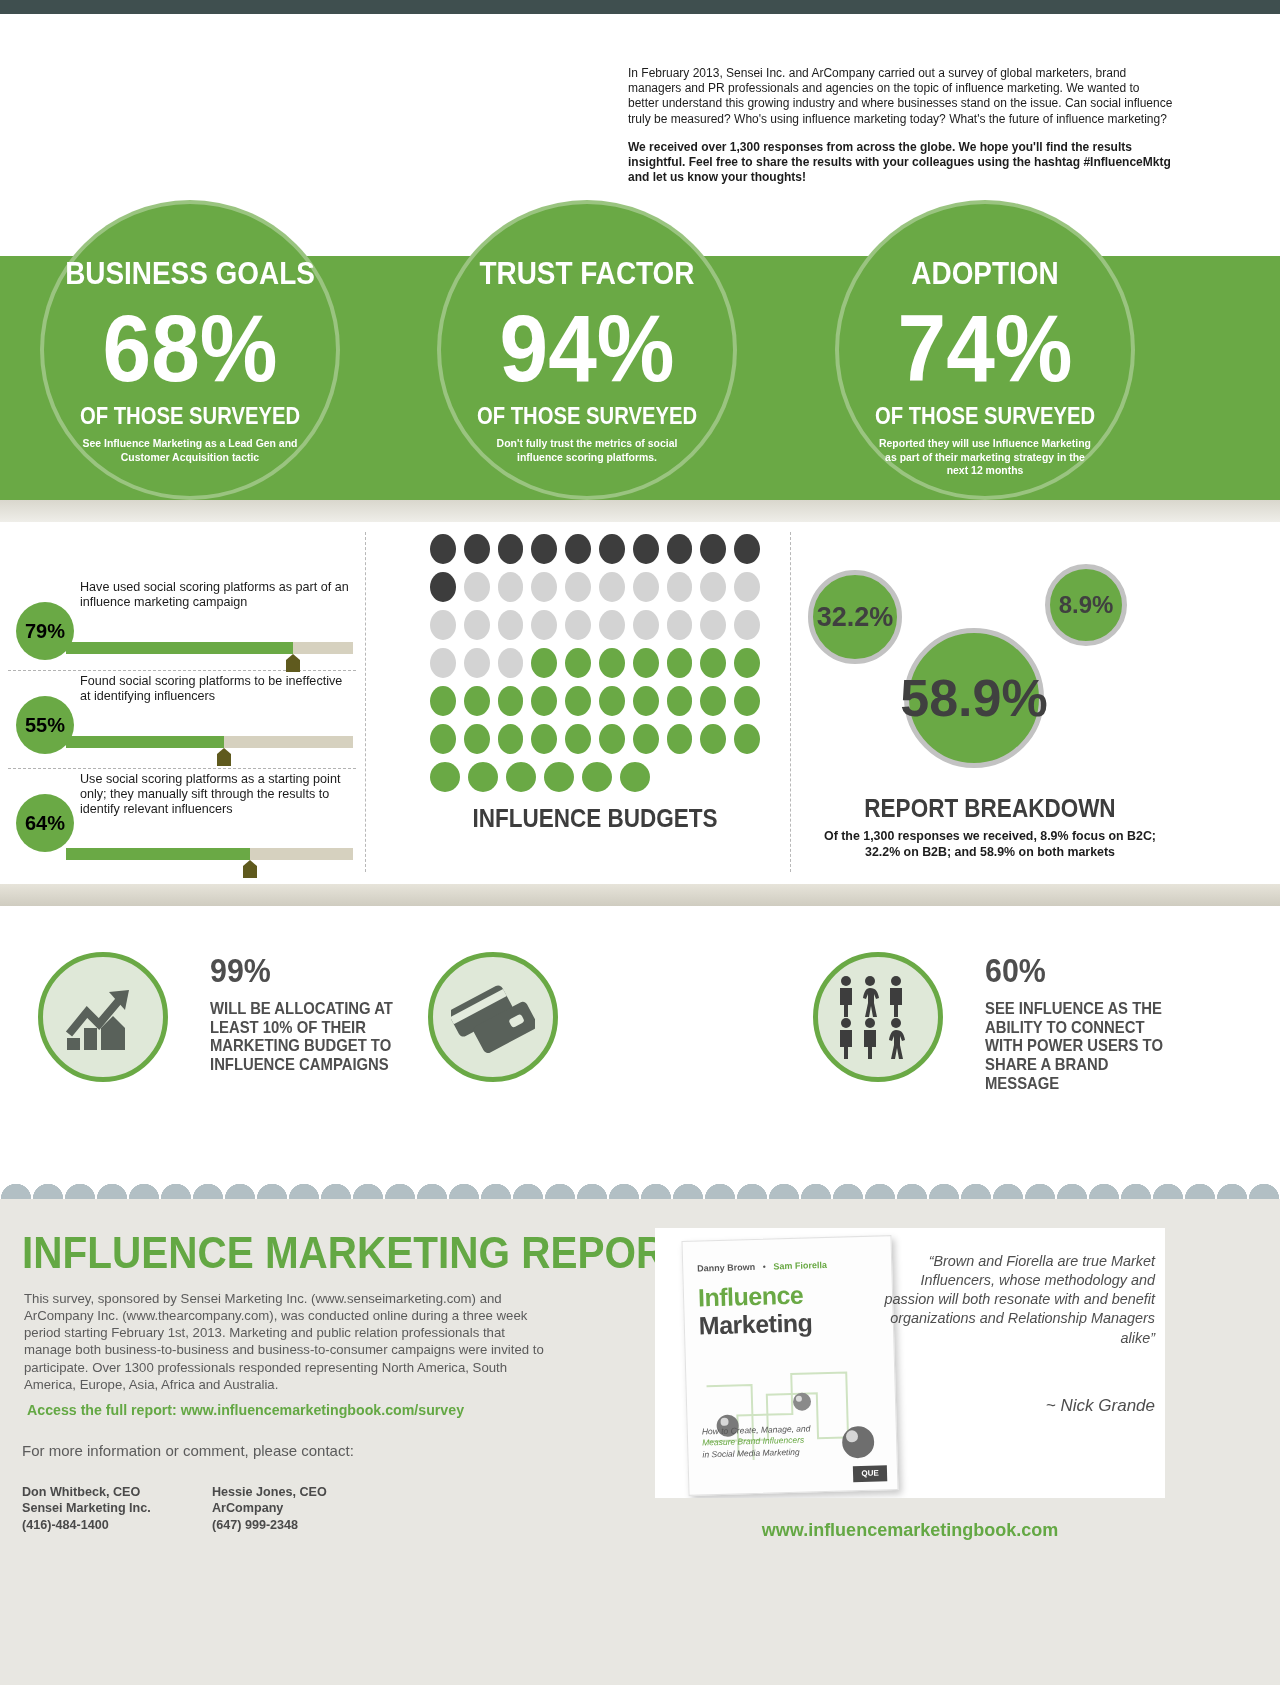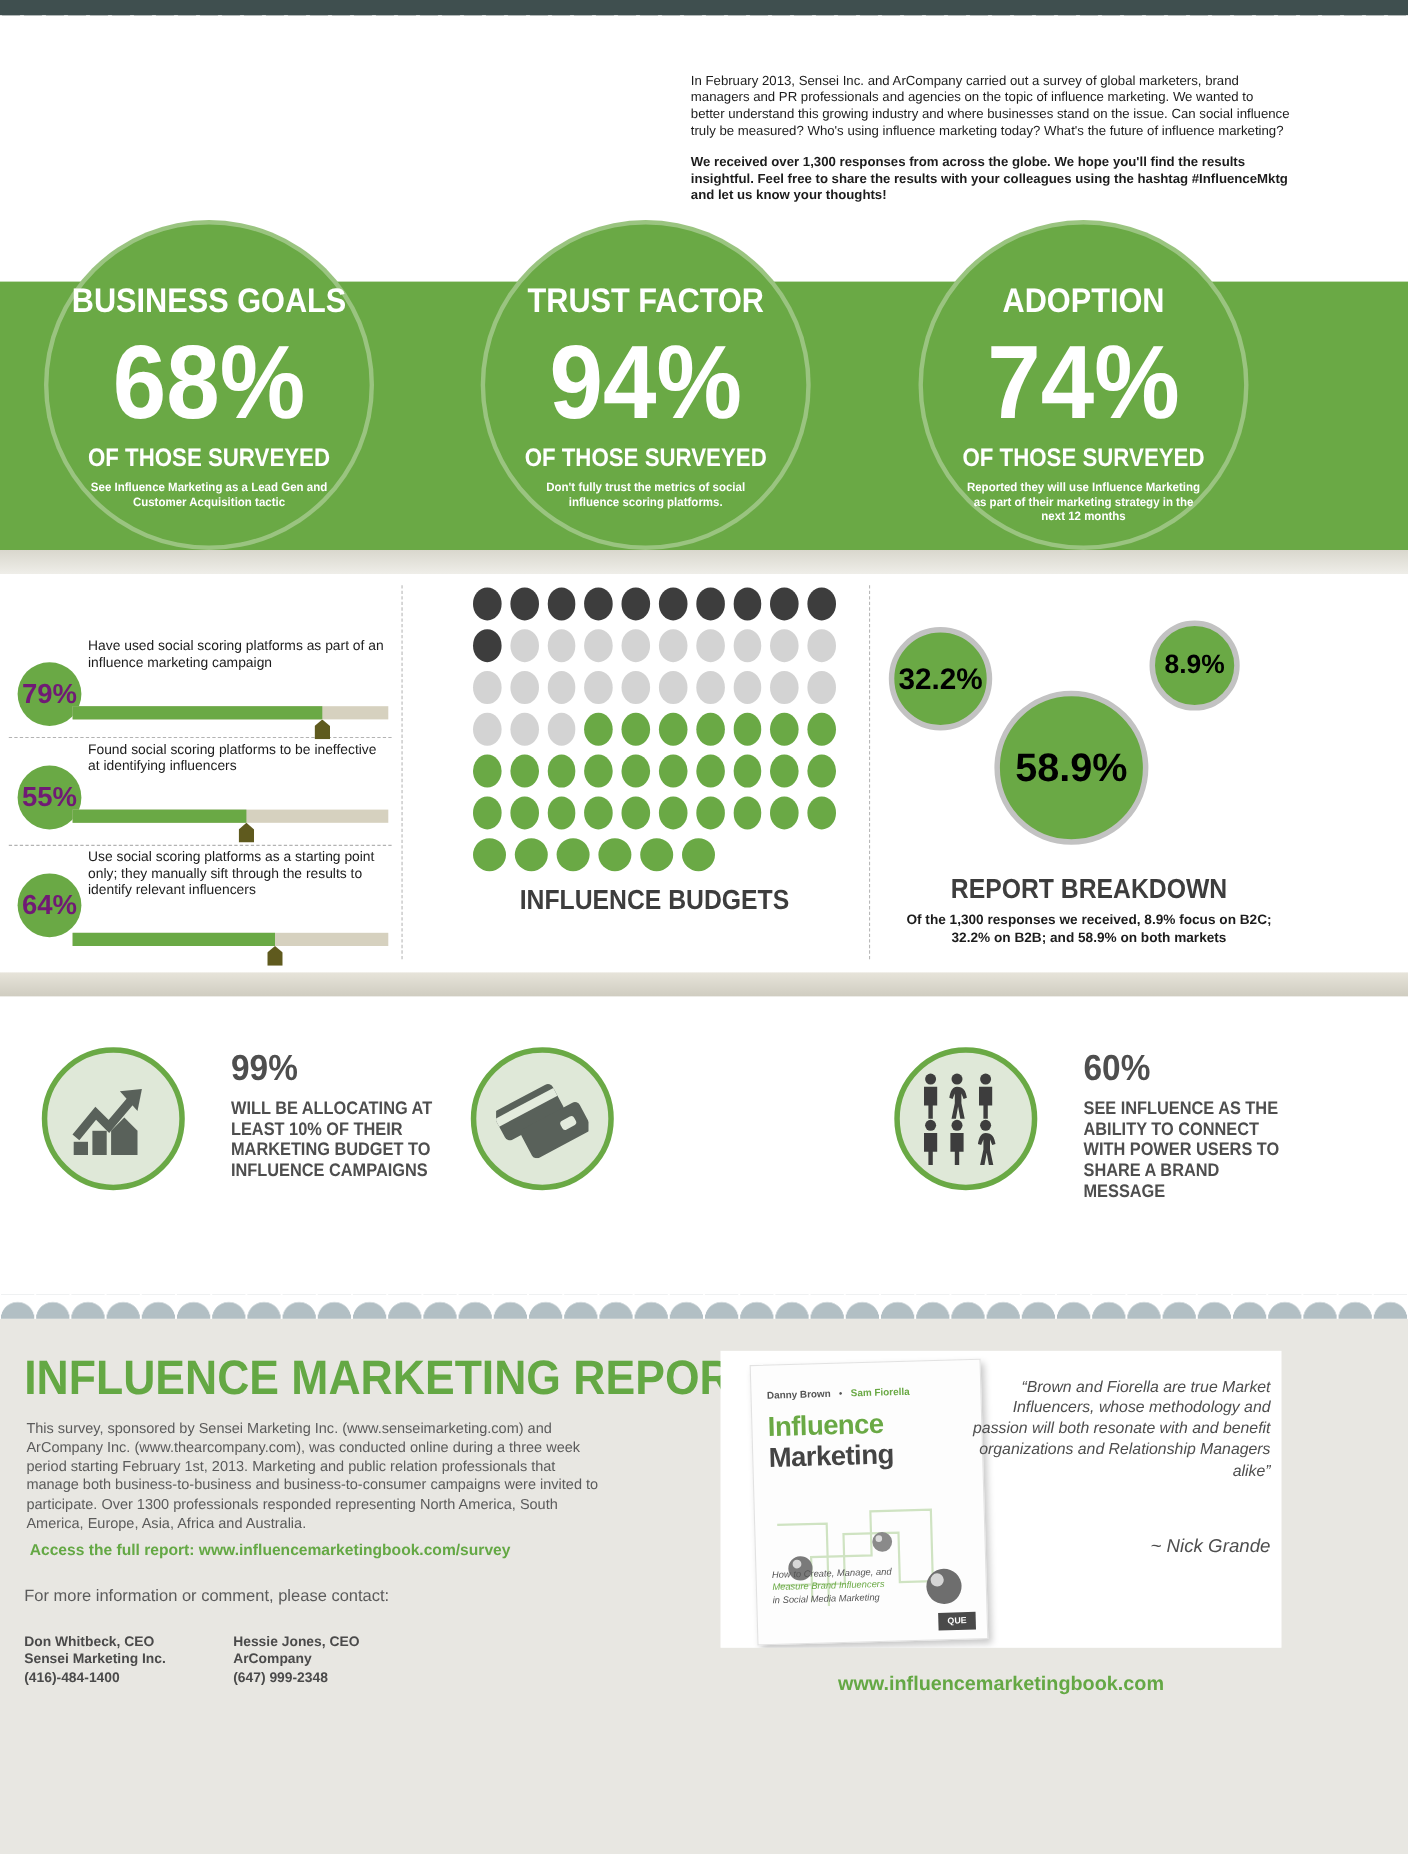--- a/index.html
+++ b/index.html
@@ -61,23 +61,23 @@
   .mid { position:absolute; top:522px; left:0; width:1280px; height:362px; background:#fff; }
   .vdash1 { position:absolute; left:365px; top:10px; width:0; height:340px;
             border-left:1px dashed #b8b8b8; }
   .vdash2 { position:absolute; left:790px; top:10px; width:0; height:340px;
             border-left:1px dashed #b8b8b8; }
 
   
   .barrow { position:absolute; left:8px; width:345px; }
   .barrow.r1 { top:58px; } .barrow.r2 { top:152px; } .barrow.r3 { top:250px; }
   .bar-circle { position:absolute; left:8px; top:22px; width:58px; height:58px;
-                border-radius:50%; background:#6aa945; color:#701a75; font-weight:bold;
+                border-radius:50%; background:#6aa945; color:#000000; font-weight:bold;
                 font-family:"Liberation Sans Narrow","Liberation Sans",sans-serif;
-                font-size:25px; display:flex; align-items:center; justify-content:center; }
+                font-size:20px; display:flex; align-items:center; justify-content:center; }
   .bar-label { position:absolute; left:72px; top:0; width:272px; font-size:12.6px;
                line-height:1.18; color:#1c1c1c; }
   .bar-track { position:absolute; left:58px; top:62px; width:287px; height:12px;
                background:#d6d1bf; }
   .bar-fill  { position:absolute; left:0; top:0; height:12px; background:#6aa945; }
   .bar-marker{ position:absolute; top:74px; width:14px; height:18px; }
   .bar-marker svg { display:block; }
   .hdash { position:absolute; left:8px; width:348px; border-top:1px dashed #b3b3b3; }
   .hdash.d1 { top:148px; } .hdash.d2 { top:246px; }
 
@@ -90,25 +90,25 @@
   .dot.green { background:#6aa945; }
   .sect-title { font-family:"Liberation Sans Narrow","Liberation Sans",sans-serif;
                 font-weight:bold; font-size:25px; color:#3d3d3d; text-align:center;
                 transform:scaleX(0.9); }
   .sect-desc { font-size:12.4px; font-weight:bold; color:#1c1c1c; text-align:center;
                line-height:1.25; margin-top:7px; }
 
   
   .rb { position:absolute; left:800px; top:20px; width:380px; height:250px; }
   .rbcircle { position:absolute; border-radius:50%; background:#6aa945;
-              border:5px solid #c2c2c2; color:#000000; font-weight:bold;
+              border:5px solid #c2c2c2; color:#404040; font-weight:bold;
               font-family:"Liberation Sans Narrow","Liberation Sans",sans-serif;
               display:flex; align-items:center; justify-content:center; }
   .rb1 { left:8px;   top:28px;  width:94px;  height:94px;  font-size:27px; }
-  .rb2 { left:104px; top:86px;  width:140px; height:140px; font-size:36px; }
+  .rb2 { left:104px; top:86px;  width:140px; height:140px; font-size:52px; }
   .rb3 { left:245px; top:22px;  width:82px;  height:82px;  font-size:24px; }
 
   
   .sep1 { position:absolute; top:884px; left:0; width:1280px; height:22px;
           background:linear-gradient(#e7e4da,#cfccc0); }
   .sep1b { position:absolute; top:906px; left:0; width:1280px; height:6px;
           background:#fff; }
 
   
   .iconsec { position:absolute; top:912px; left:0; width:1280px; height:265px; background:#fff; }

